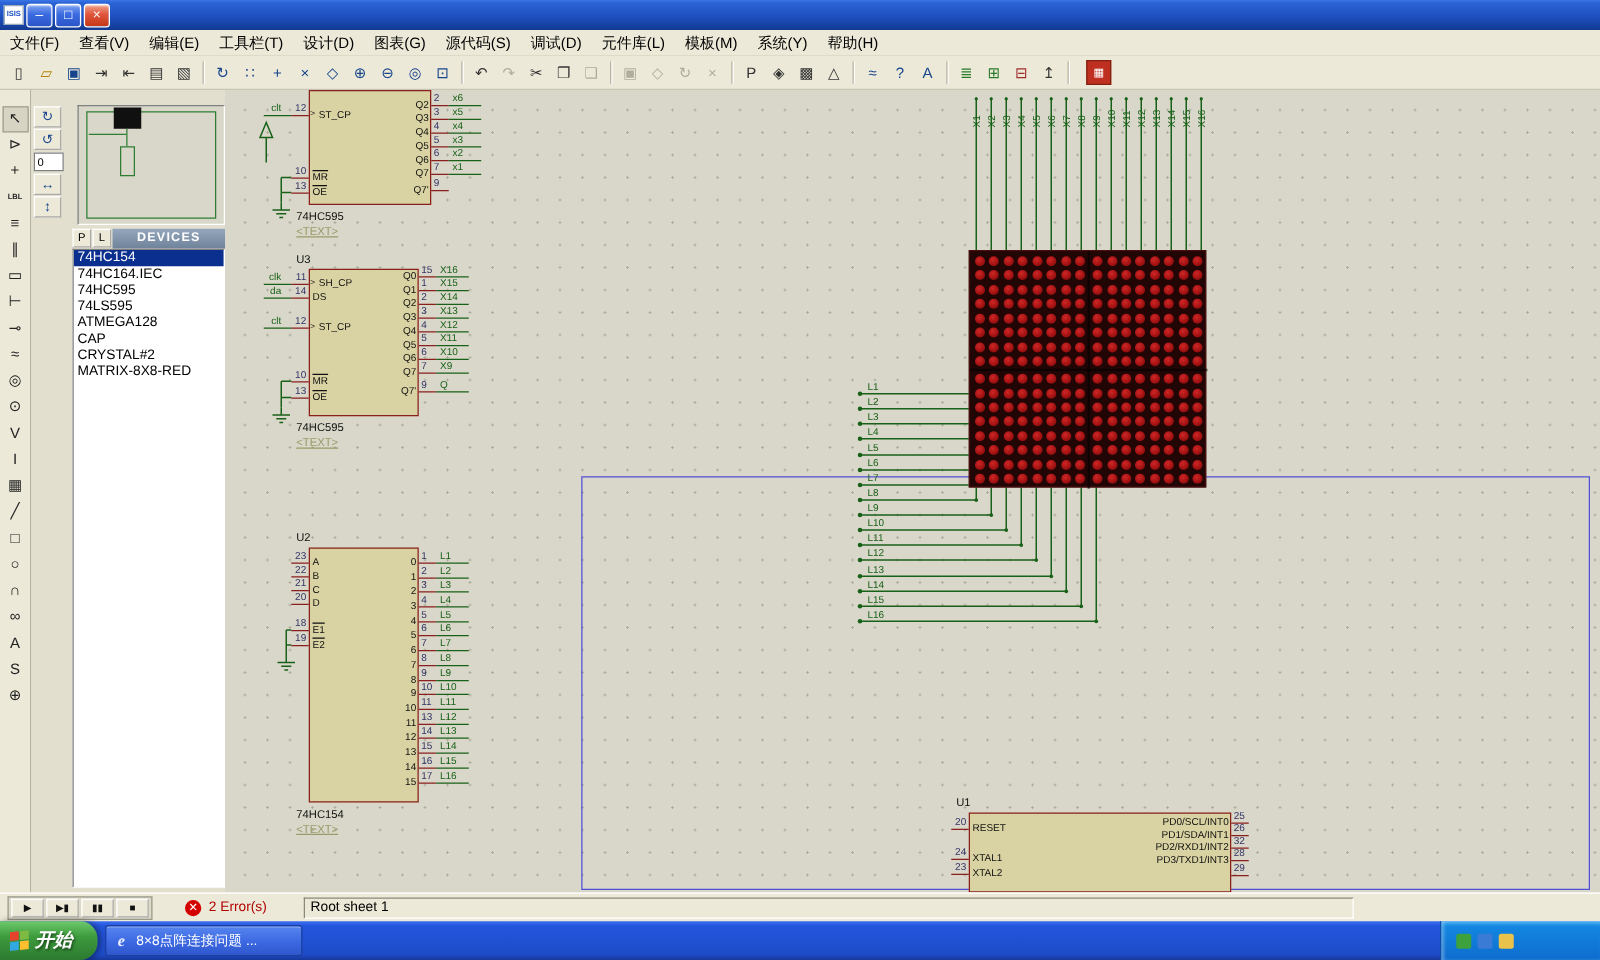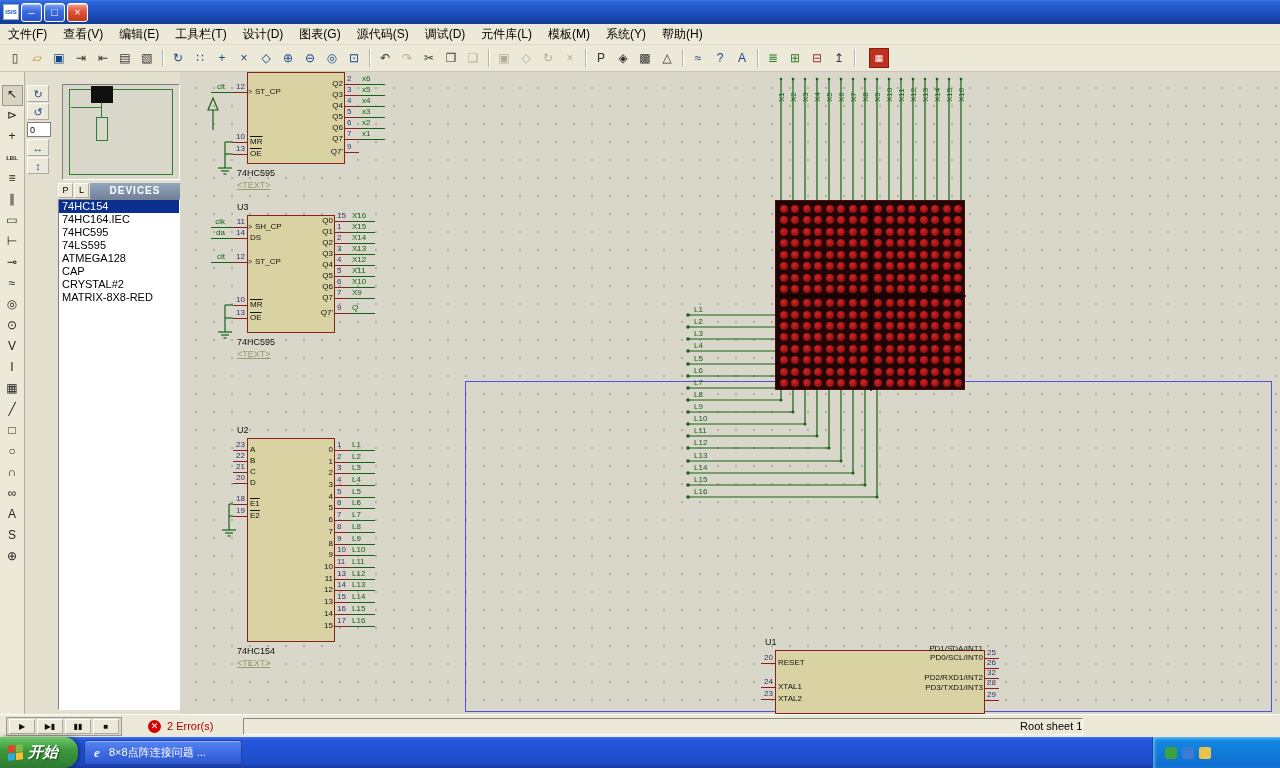--- a/index.html
+++ b/index.html
@@ -71,21 +71,21 @@
   .mdot{position:absolute;width:8px;height:8px;border-radius:50%;background:radial-gradient(circle at 40% 35%,#cf2626 0%,#a31212 55%,#6f0a0a 100%);}
   .mline-v{position:absolute;width:2px;background:rgba(0,0,0,.55);}
   .mline-h{position:absolute;height:2px;background:rgba(0,0,0,.55);}
 
   
   .statusbar{position:absolute;left:0;top:714px;width:1280px;height:23px;background:#ece9d8;border-top:1px solid #fff;display:flex;align-items:center;}
   .simgroup{display:flex;gap:2px;margin-left:6px;border:1px solid #9a9a8a;background:#dcd9c8;padding:1px 2px;}
   .simbtn{width:26px;height:15px;font-size:8px;line-height:14px;text-align:center;color:#111;background:#ece9d8;border:1px outset #fff;}
   .err-icon{width:13px;height:13px;border-radius:50%;background:#d40000;color:#fff;font-size:9px;line-height:13px;text-align:center;margin-left:26px;flex:none;}
   .err-text{color:#b00000;font-size:11px;margin-left:6px;white-space:nowrap;}
-  .sheet-field{margin-left:30px;width:840px;height:17px;border:1px solid #8a8a7a;border-bottom-color:#fff;border-right-color:#fff;background:#ece9d8;font-size:11px;line-height:15px;padding-left:4px;color:#000;text-align:right;}
+  .sheet-field{margin-left:30px;width:840px;height:17px;border:1px solid #8a8a7a;border-bottom-color:#fff;border-right-color:#fff;background:#ece9d8;font-size:11px;line-height:15px;padding-left:4px;color:#000;}
 
   
   .taskbar{position:absolute;left:0;top:737px;width:1280px;height:31px;display:flex;align-items:center;
     background:linear-gradient(180deg,#3d6ff2 0%,#2456dd 12%,#1e4cc8 85%,#16389b 100%);}
   .startbtn{height:31px;padding:0 20px 0 8px;border-radius:0 14px 14px 0;display:flex;align-items:center;gap:5px;color:#fff;font-weight:bold;font-style:italic;font-size:15px;
     background:linear-gradient(180deg,#6cc96c 0%,#3d9b3d 40%,#2d7a31 100%);text-shadow:1px 1px 2px #1a4a1a;box-shadow:2px 0 5px rgba(0,0,0,.45);flex:none;}
   .flag{width:15px;height:15px;display:grid;grid-template-columns:1fr 1fr;grid-template-rows:1fr 1fr;gap:1px;transform:skewY(-6deg);}
   .flag i{display:block;}
   .fr{background:#e5432c;} .fg{background:#7fbb42;} .fb{background:#31a8e0;} .fy{background:#fdbf2d;}
   .task{width:158px;height:25px;margin-left:6px;border:1px solid #1c3fa0;border-radius:3px;display:flex;align-items:center;padding:0 5px;gap:5px;color:#fff;font-size:11px;flex:none;
@@ -878,21 +878,21 @@
       <div class="pin-num ra" style="top: 605px; left: 555px; width: 38px;">24</div>
       <div class="pin-name" style="top: 610px; left: 598px;">XTAL1</div>
       <div class="pin-line" style="top: 627px; left: 581px;"></div>
       <div class="pin-num ra" style="top: 617px; left: 555px; width: 38px;">23</div>
       <div class="pin-name" style="top: 622px; left: 598px;">XTAL2</div>
       <div class="pin-line" style="top: 586px; left: 805px;"></div>
       <div class="pin-num" style="top: 576px; left: 807px;">25</div>
       <div class="pin-name ra" style="top: 581px; left: 683px; width: 120px;">PD0/SCL/INT0</div>
       <div class="pin-line" style="top: 596px; left: 805px;"></div>
       <div class="pin-num" style="top: 586px; left: 807px;">26</div>
-      <div class="pin-name ra" style="top: 572px; left: 683px; width: 120px;">PD1/SDA/INT1</div>
+      <div class="pin-name ra" style="top: 591px; left: 683px; width: 120px;">PD1/SDA/INT1</div>
       <div class="pin-line" style="top: 606px; left: 805px;"></div>
       <div class="pin-num" style="top: 596px; left: 807px;">32</div>
       <div class="pin-name ra" style="top: 601px; left: 683px; width: 120px;">PD2/RXD1/INT2</div>
       <div class="pin-line" style="top: 616px; left: 805px;"></div>
       <div class="pin-num" style="top: 606px; left: 807px;">28</div>
       <div class="pin-name ra" style="top: 611px; left: 683px; width: 120px;">PD3/TXD1/INT3</div>
       <div class="pin-line" style="top: 628px; left: 805px;"></div>
       <div class="pin-num" style="top: 618px; left: 807px;">29</div>
     </div>
 

